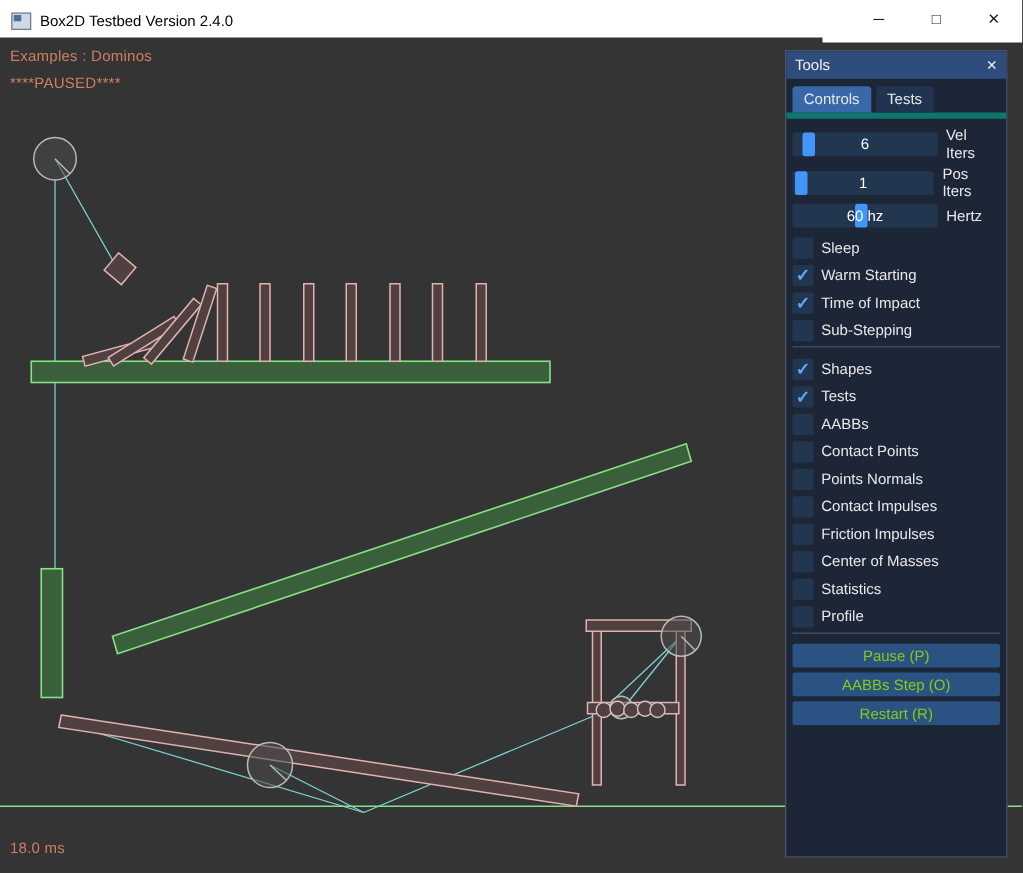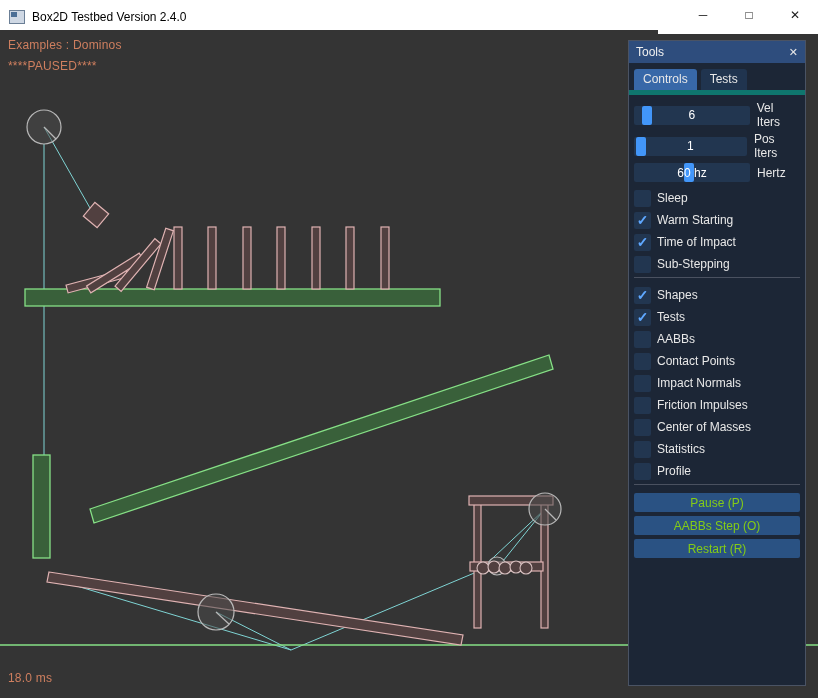--- a/index.html
+++ b/index.html
@@ -201,21 +201,25 @@
           <div class="check-row">
             <span class="cbox"></span>
             <span class="cbl">AABBs</span>
           </div>
           <div class="check-row">
             <span class="cbox"></span>
             <span class="cbl">Contact Points</span>
           </div>
           <div class="check-row">
             <span class="cbox"></span>
-            <span class="cbl">Impact Normals</span>
+            <span class="cbl">Points Normals</span>
+          </div>
+          <div class="check-row">
+            <span class="cbox"></span>
+            <span class="cbl">Contact Impulses</span>
           </div>
           <div class="check-row">
             <span class="cbox"></span>
             <span class="cbl">Friction Impulses</span>
           </div>
           <div class="check-row">
             <span class="cbox"></span>
             <span class="cbl">Center of Masses</span>
           </div>
           <div class="check-row">

